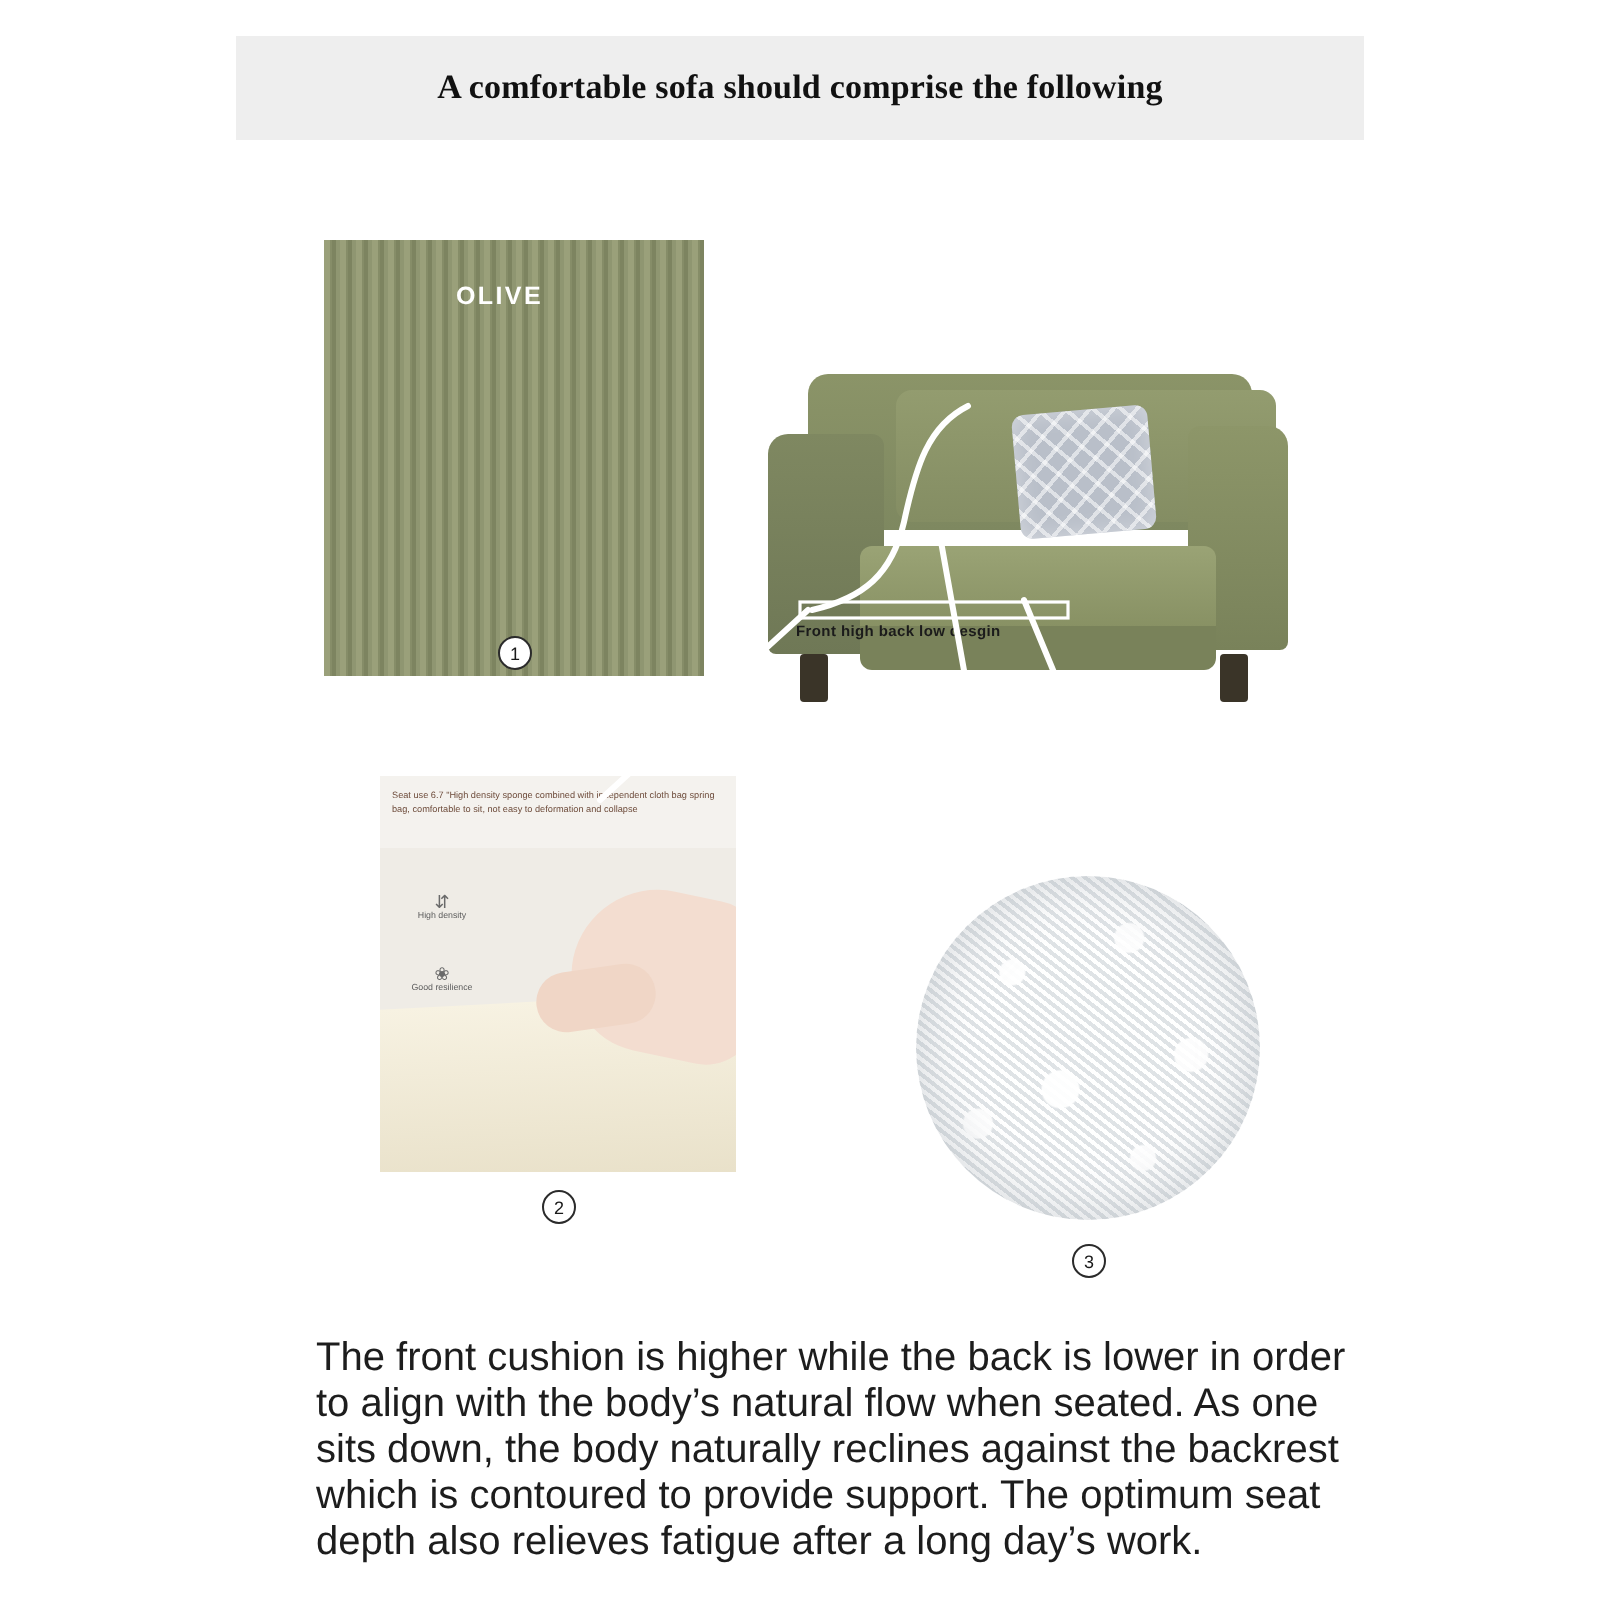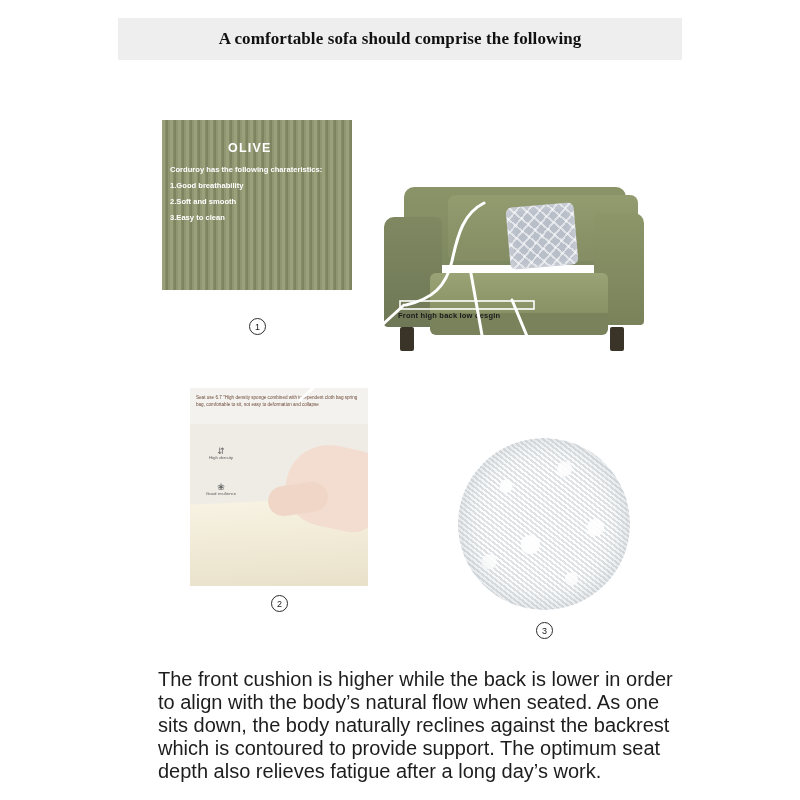--- a/index.html
+++ b/index.html
@@ -14,42 +14,42 @@
     position: relative;
     overflow: hidden;
   }
 
   
   .header-banner {
     position: absolute;
     left: 118px;
     top: 18px;
     width: 564px;
-    height: 42px;
+    height: 52px;
     background: #eeeeee;
     display: flex;
     align-items: center;
     justify-content: center;
   }
   .header-title {
     font-family: "Liberation Serif", serif;
     font-weight: bold;
     font-size: 17px;
     color: #111111;
     letter-spacing: 0.1px;
     text-align: center;
   }
 
   
   .swatch-card {
     position: absolute;
     left: 162px;
     top: 120px;
     width: 190px;
-    height: 170px;
+    height: 218px;
     background:
       repeating-linear-gradient(
         90deg,
         #9aa07a 0px,
         #9aa07a 3px,
         #868d68 3px,
         #868d68 4px,
         #7d8460 4px,
         #7d8460 6px,
         #8f9671 6px,
@@ -336,26 +336,20 @@
 </style>
 </head>
 <body>
 
 <div class="header-banner">
   <div class="header-title">A comfortable sofa should comprise the following</div>
 </div>
 
 <div class="swatch-card">
   <div class="swatch-title">OLIVE</div>
-  <div class="swatch-lines">
-    <div>Corduroy has the following charateristics:</div>
-    <div>1.Good breathability</div>
-    <div>2.Soft and smooth</div>
-    <div>3.Easy to clean</div>
-  </div>
 </div>
 <div class="badge badge-1">1</div>
 
 <div class="sofa-photo">
   <div class="sofa-body">
     <div class="sofa-back">
       <div class="sofa-back-inner"></div>
     </div>
     <div class="sofa-arm-left"></div>
     <div class="sofa-arm-right"></div>

